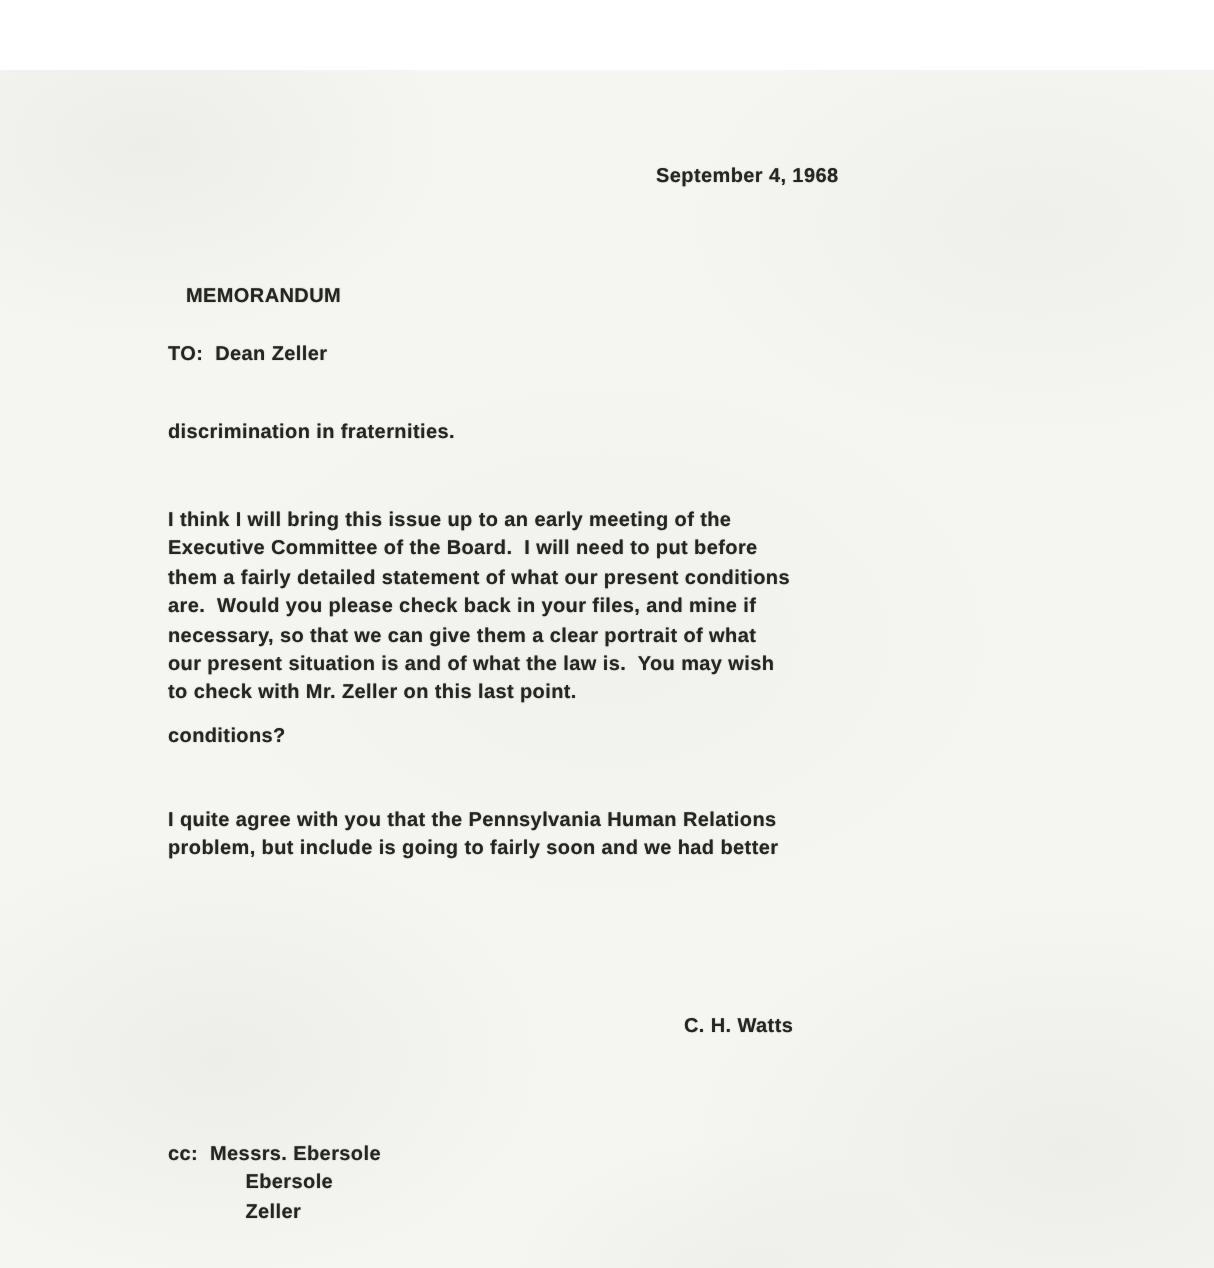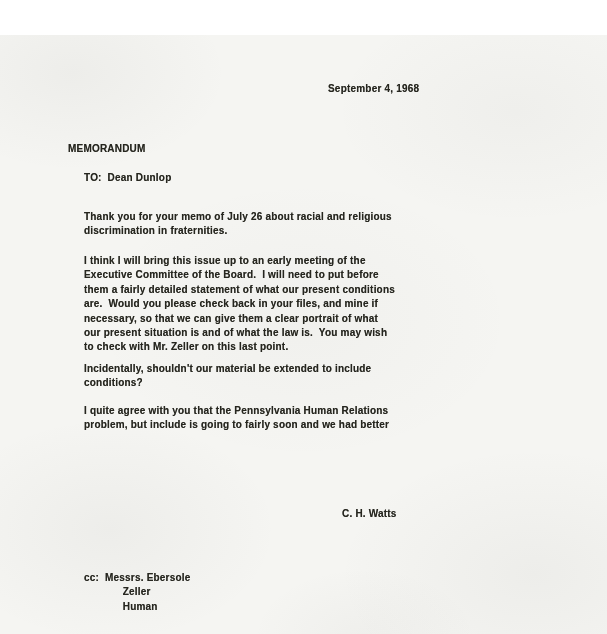--- a/index.html
+++ b/index.html
@@ -39,29 +39,29 @@
     text-shadow: 0 0 0.6px rgba(38, 38, 31, 0.55);
   }
 </style>
 </head>
 <body>
 
 <div class="page">
 
   <div class="abs" style="left:328px; top:47px;">September 4, 1968</div>
 
-  <div class="abs" style="left:68px; top:107px;">MEMORANDUM</div>
+  <div class="abs" style="left:93px; top:107px;">MEMORANDUM</div>
 
-  <div class="abs" style="left:84px; top:136px;">TO:  Dean Dunlop</div>
+  <div class="abs" style="left:84px; top:136px;">TO:  Dean Zeller</div>
 
-  <div class="abs" style="left:84px; top:175px;"><div class="line">Thank you for your memo of July 26 about racial and religious</div><div class="line">discrimination in fraternities.</div></div>
+  <div class="abs" style="left:84px; top:175px;"><div class="line">discrimination in fraternities.</div></div>
 
   <div class="abs" style="left:84px; top:219px;"><div class="line">I think I will bring this issue up to an early meeting of the</div><div class="line">Executive Committee of the Board.  I will need to put before</div><div class="line">them a fairly detailed statement of what our present conditions</div><div class="line">are.  Would you please check back in your files, and mine if</div><div class="line">necessary, so that we can give them a clear portrait of what</div><div class="line">our present situation is and of what the law is.  You may wish</div><div class="line">to check with Mr. Zeller on this last point.</div></div>
 
-  <div class="abs" style="left:84px; top:327px;"><div class="line">Incidentally, shouldn't our material be extended to include</div><div class="line">conditions?</div></div>
+  <div class="abs" style="left:84px; top:327px;"><div class="line">conditions?</div></div>
 
   <div class="abs" style="left:84px; top:369px;"><div class="line">I quite agree with you that the Pennsylvania Human Relations</div><div class="line">problem, but include is going to fairly soon and we had better</div></div>
 
   <div class="abs" style="left:342px; top:472px;">C. H. Watts</div>
 
-  <div class="abs" style="left:84px; top:536px;"><div class="line">cc:  Messrs. Ebersole</div><div class="line">             Zeller</div><div class="line">             Human</div></div>
+  <div class="abs" style="left:84px; top:536px;"><div class="line">cc:  Messrs. Ebersole</div><div class="line">             Ebersole</div><div class="line">             Zeller</div></div>
 
 </div>
 
 </body></html>

